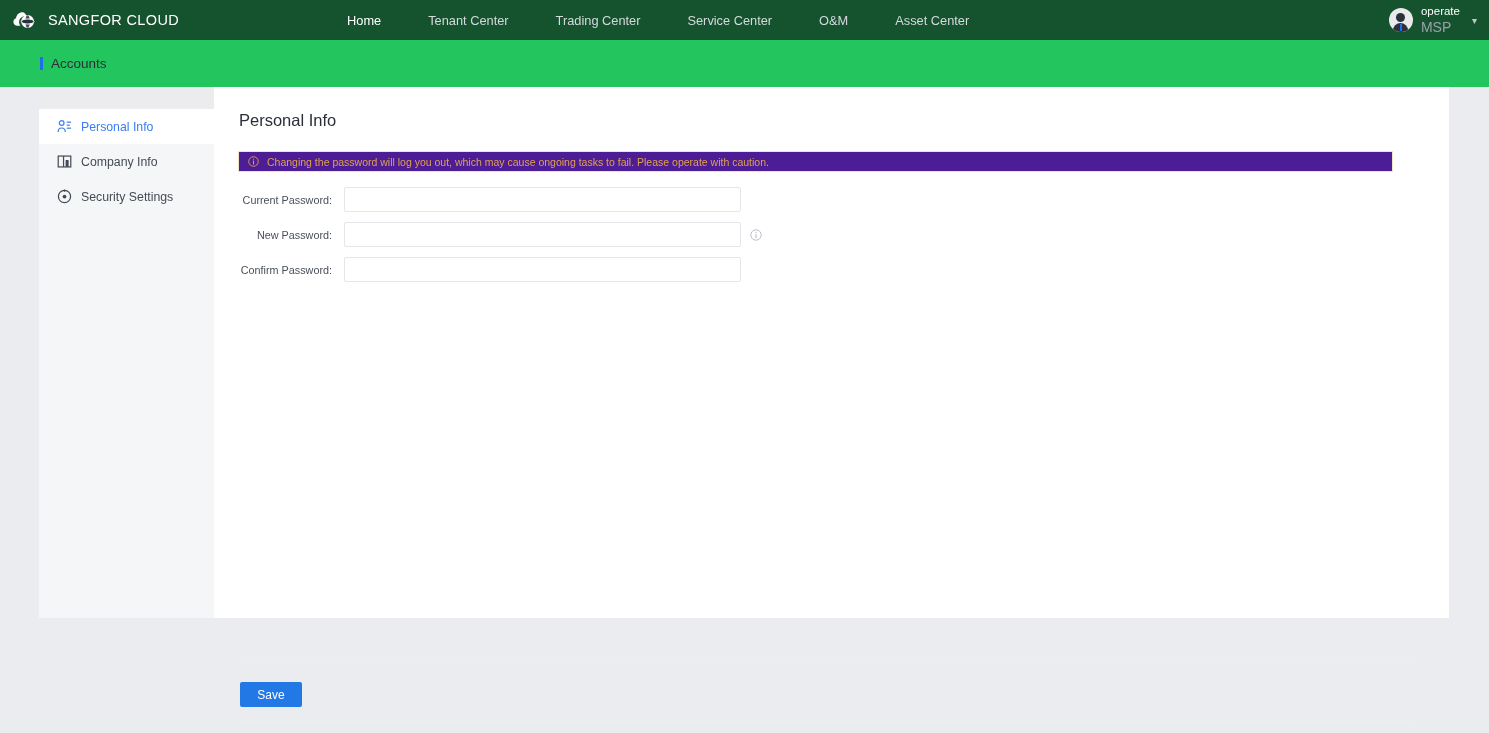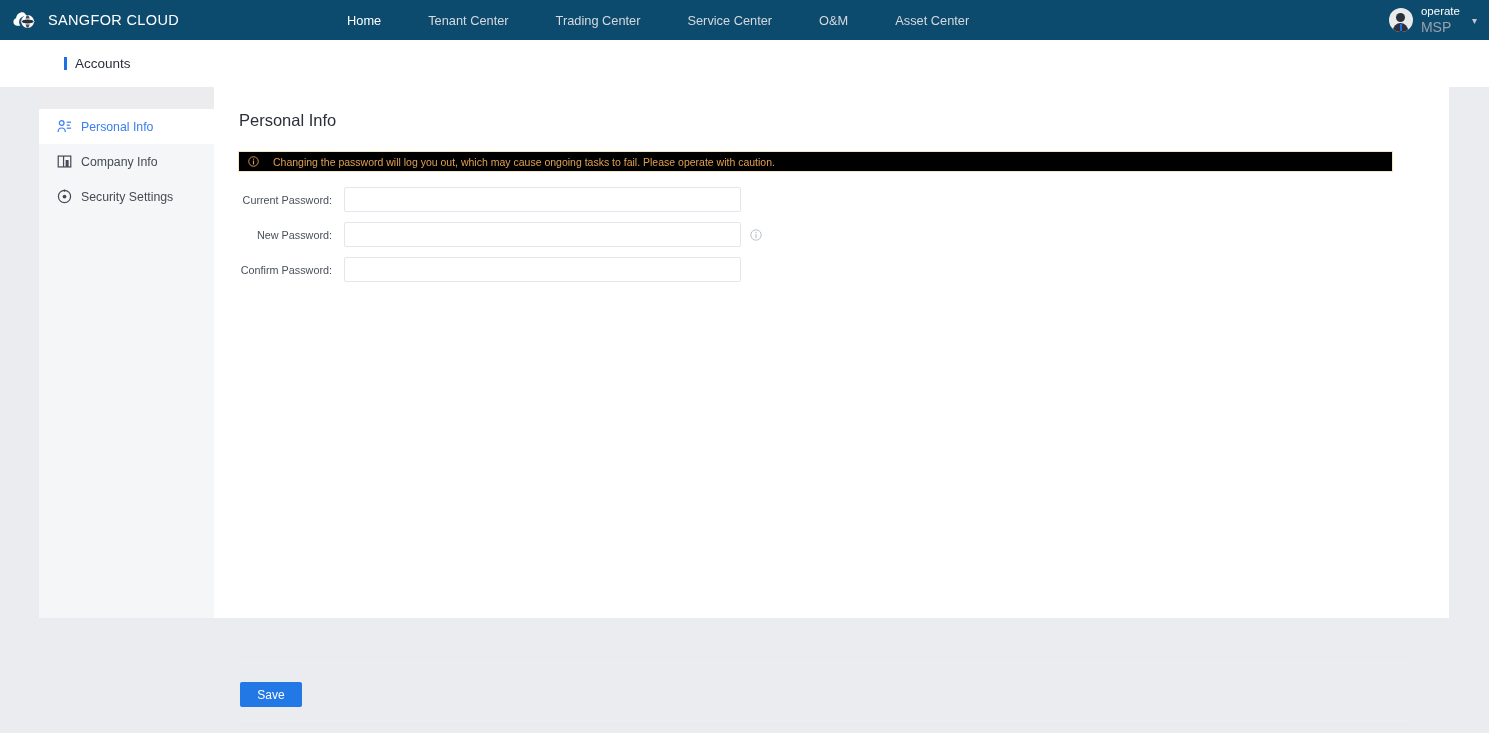--- a/index.html
+++ b/index.html
@@ -6,21 +6,21 @@
   html, body {
     width: 1489px; height: 733px;
     background: #ebecef;
     font-family: "Liberation Sans", sans-serif;
     overflow: hidden;
   }
 
   
   .topbar {
     height: 40px; width: 100%;
-    background: #0c4a6e;
+    background: #14532d;
     display: flex; align-items: center;
     position: relative;
   }
   .brand { display: flex; align-items: center; padding-left: 13px; }
   .brand-logo { width: 26px; height: 22px; flex: 0 0 auto; }
   .brand-name {
     color: #ffffff; font-size: 14.5px; letter-spacing: .35px;
     margin-left: 9px; white-space: nowrap;
   }
   .mainnav { display: flex; align-items: center; margin-left: 168px; }
@@ -53,23 +53,23 @@
     left: 10.7px; top: 16px;
   }
   .user-text { line-height: 1.15; }
   .user-name { color: #ffffff; font-size: 11.5px; }
   .user-role { color: #9ba1ab; font-size: 14px; }
   .caret { color: #c2c7cf; font-size: 10px; margin-left: 4px; }
 
   
   .crumbbar {
     height: 47px; width: 100%;
-    background: #ffffff;
-    display: flex; align-items: center;
-    padding-left: 64px;
+    background: #22c55e;
+    display: flex; align-items: center;
+    padding-left: 40px;
   }
   .crumb-mark {
     width: 3px; height: 13px; background: #1f6fe5; margin-right: 8px;
   }
   .crumb-text { font-size: 13.5px; color: #2a2f38; }
 
   
   .page {
     display: flex;
     margin-left: 39px;
@@ -116,24 +116,24 @@
     font-size: 12.8px; color: #2a2f38; cursor: pointer;
     padding: 0 0 9px 0; margin-right: 44px;
     border-bottom: 2px solid transparent;
     margin-bottom: -1px; white-space: nowrap;
   }
   .tab.active { color: #3a7ef0; border-bottom-color: #2f7ced; }
 
   .warnbar {
     margin-top: 21px;
     height: 21px; width: 1155px;
-    background: #000000;
+    background: #4c1d95;
     border: 1px solid #f5e4c3;
     display: flex; align-items: center;
-    padding-left: 9px; gap: 14px;
+    padding-left: 9px; gap: 8px;
   }
   .warn-icon { width: 11px; height: 11px; flex:0 0 11px; display:block; }
   .warn-text { font-size: 10.5px; color: #e0a052; white-space: nowrap; }
 
   .form { margin-top: 15px; }
   .frow {
     display: flex; align-items: center;
     margin-bottom: 10px;
   }
   .flabel {

